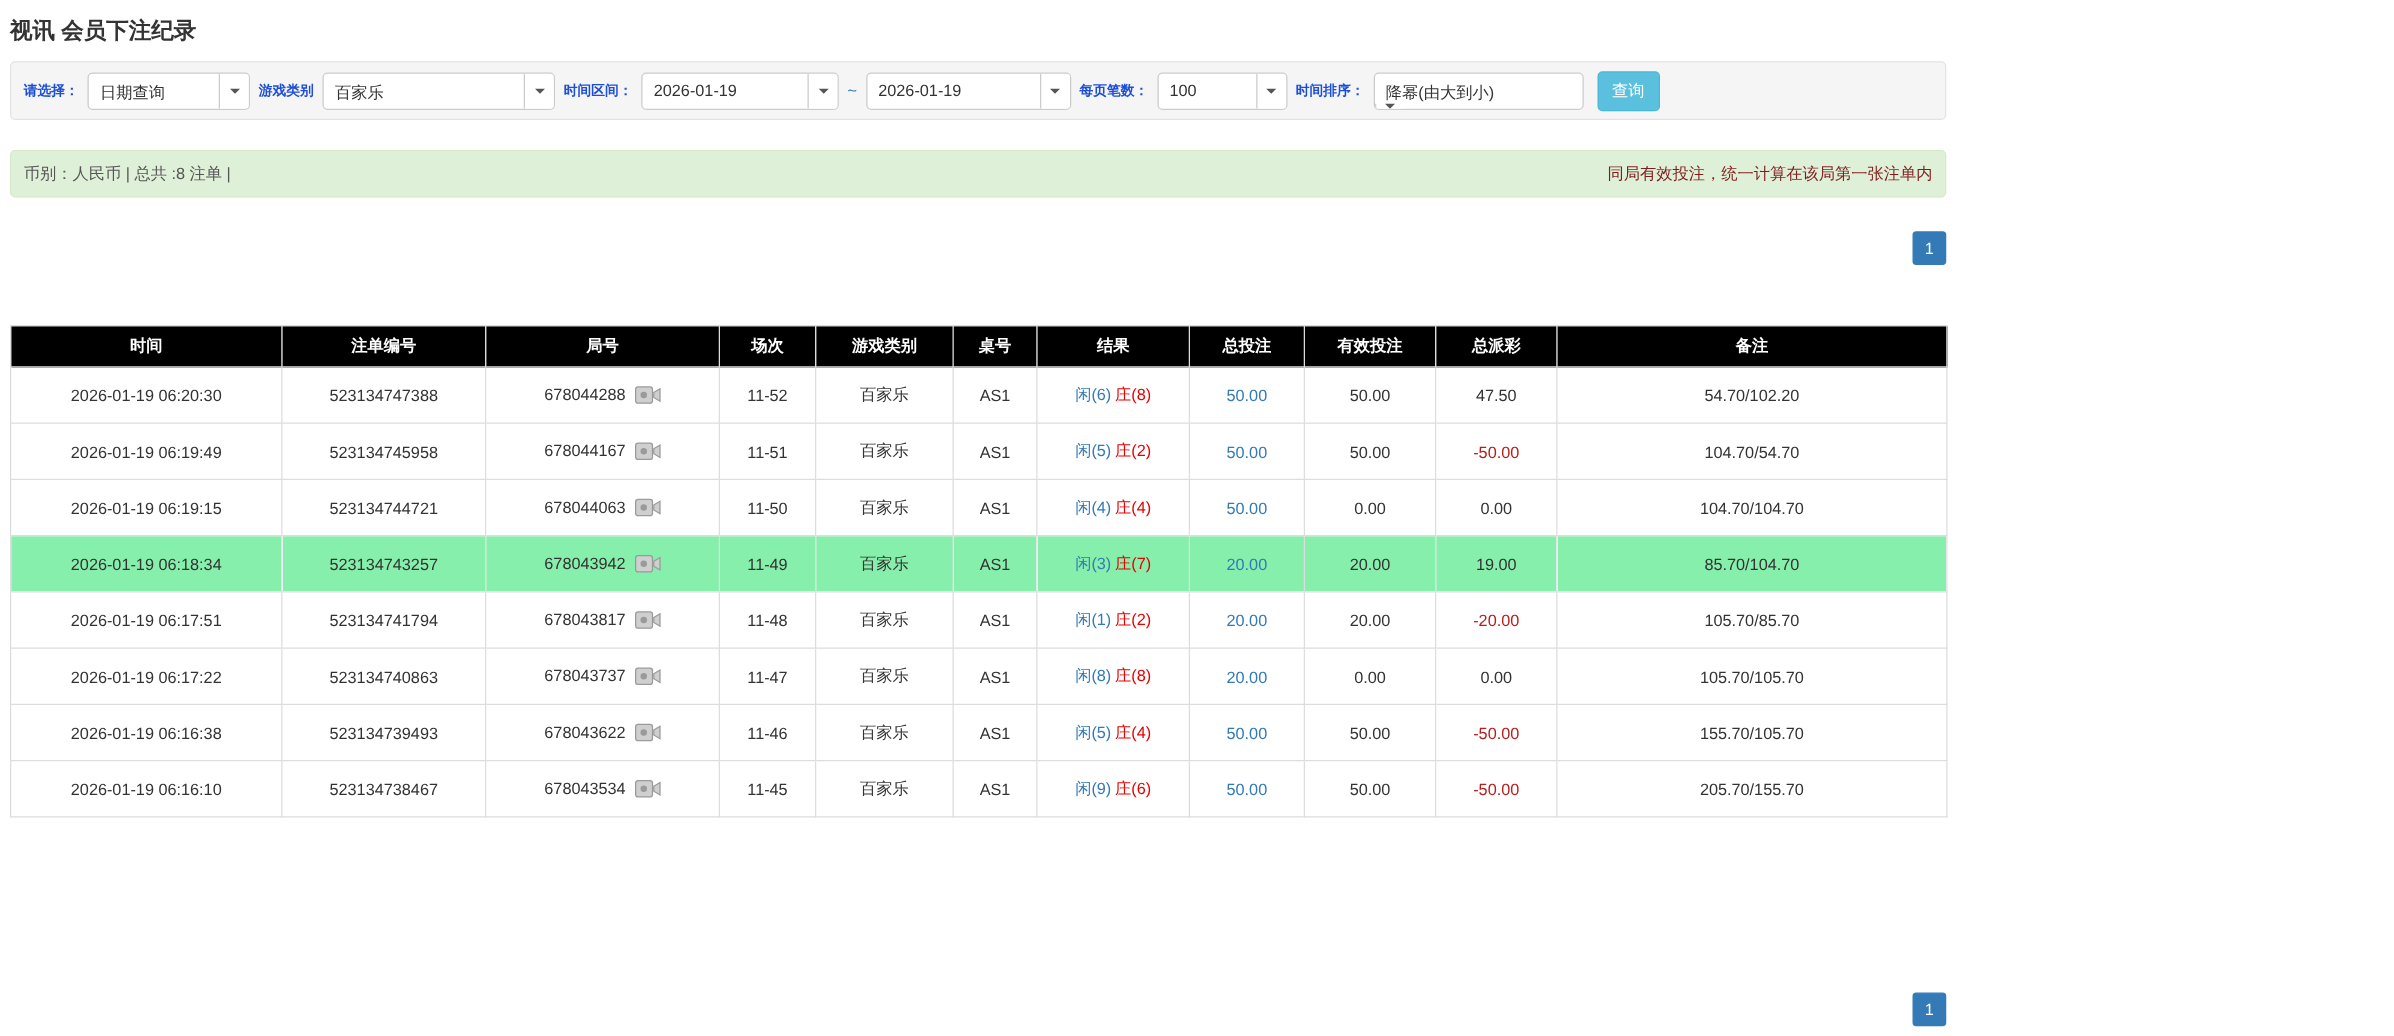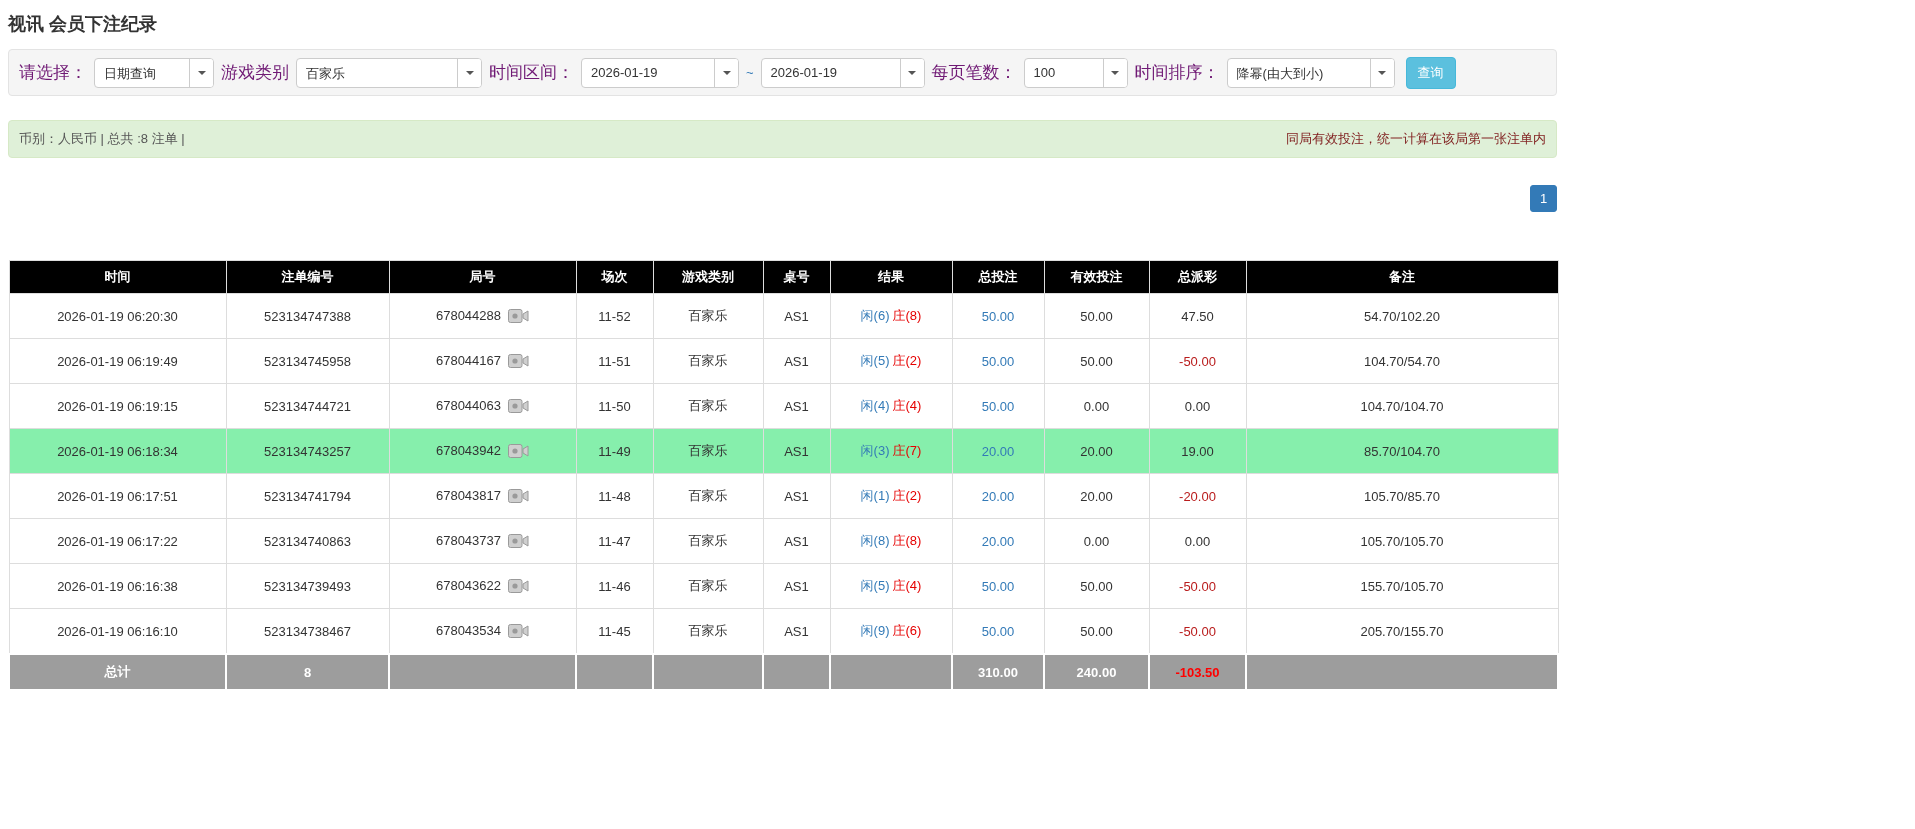--- a/index.html
+++ b/index.html
@@ -12,31 +12,31 @@
   }
   .container { width:1549px; margin:0 8px; }
 
   .page-title { font-size:18px; font-weight:bold; color:#333; margin:12px 0 13px; }
 
   
   .filter-bar {
     background:#f5f5f5; border:1px solid #e3e3e3; border-radius:4px;
     padding:8px 10px; display:flex; align-items:center; gap:7px; height:47px;
   }
-  .filter-label { color:#701a75; font-weight:normal; font-size:17px; white-space:nowrap; }
+  .filter-label { color:#1d4ed8; font-weight:bold; font-size:11px; white-space:nowrap; }
   .tilde { color:#337ab7; font-size:13px; }
   .combo {
     display:flex; align-items:stretch; height:30px; background:#fff;
     border:1px solid #ccc; border-radius:4px; overflow:hidden; cursor:pointer;
   }
   .combo-value { padding:6px 9px; font-size:13px; color:#333; flex:1; white-space:nowrap; overflow:hidden; }
   .combo-caret { width:24px; border-left:1px solid #ccc; background:#fff; display:flex; align-items:center; justify-content:center; }
   .caret { width:0; height:0; border-left:4px solid transparent; border-right:4px solid transparent; border-top:4px solid #555; }
-  .w-select { width:120px; } .w-game { width:186px; } .w-date1 { width:158px; }
-  .w-date2 { width:164px; } .w-size { width:104px; } .w-sort { width:168px; }
+  .w-select { width:130px; } .w-game { width:186px; } .w-date1 { width:158px; }
+  .w-date2 { width:164px; } .w-size { width:104px; } .w-sort { width:168px;flex-direction:column; }
   .btn-search {
     background:#5bc0de; border:1px solid #46b8da; color:#fff; font-size:13px;
     padding:6px 11px; border-radius:4px; cursor:pointer; margin-left:4px; font-family:inherit;
   }
 
   
   .summary-bar {
     margin-top:24px; background:#dff0d8; border:1px solid #d6e9c6; border-radius:4px;
     padding:9px 10px; display:flex; justify-content:space-between; align-items:center; font-size:13px;
   }
@@ -350,33 +350,20 @@
     <td>
       <span class="player">闲(9)</span><span class="banker">庄(6)</span>
     </td>
     <td><a class="bet-link">50.00</a></td>
     <td>50.00</td>
     <td class="neg">-50.00</td>
     <td>205.70/155.70</td>
   </tr>
       </tbody>
     <tfoot>
-      <tr class="footer-row">
-        <td>总计</td>
-        <td>8</td>
-        <td></td>
-        <td></td>
-        <td></td>
-        <td></td>
-        <td></td>
-        <td>310.00</td>
-        <td>240.00</td>
-        <td class="neg">-103.50</td>
-        <td></td>
-      </tr>
     </tfoot>
   </table>
 
   <div class="pagination bottom">
     <div class="page-btn">1</div>
   </div>
 
 </div>
 
 </body></html>

